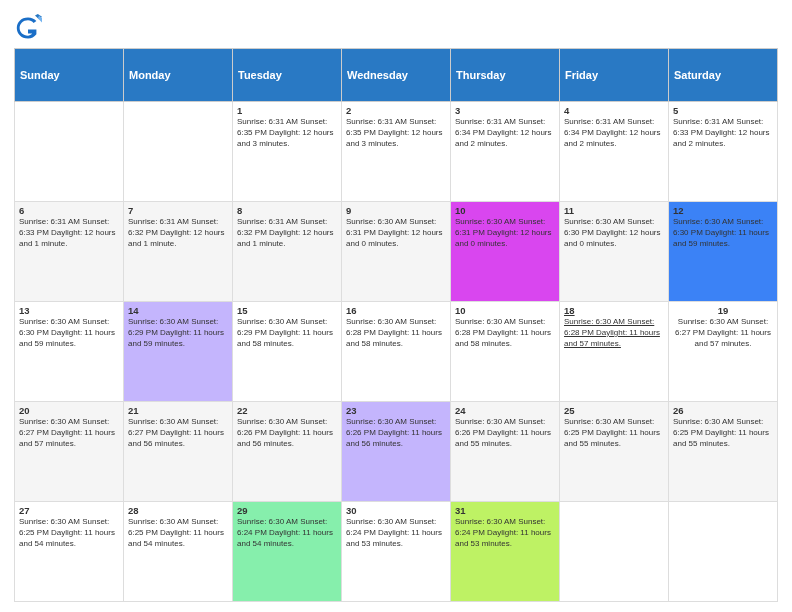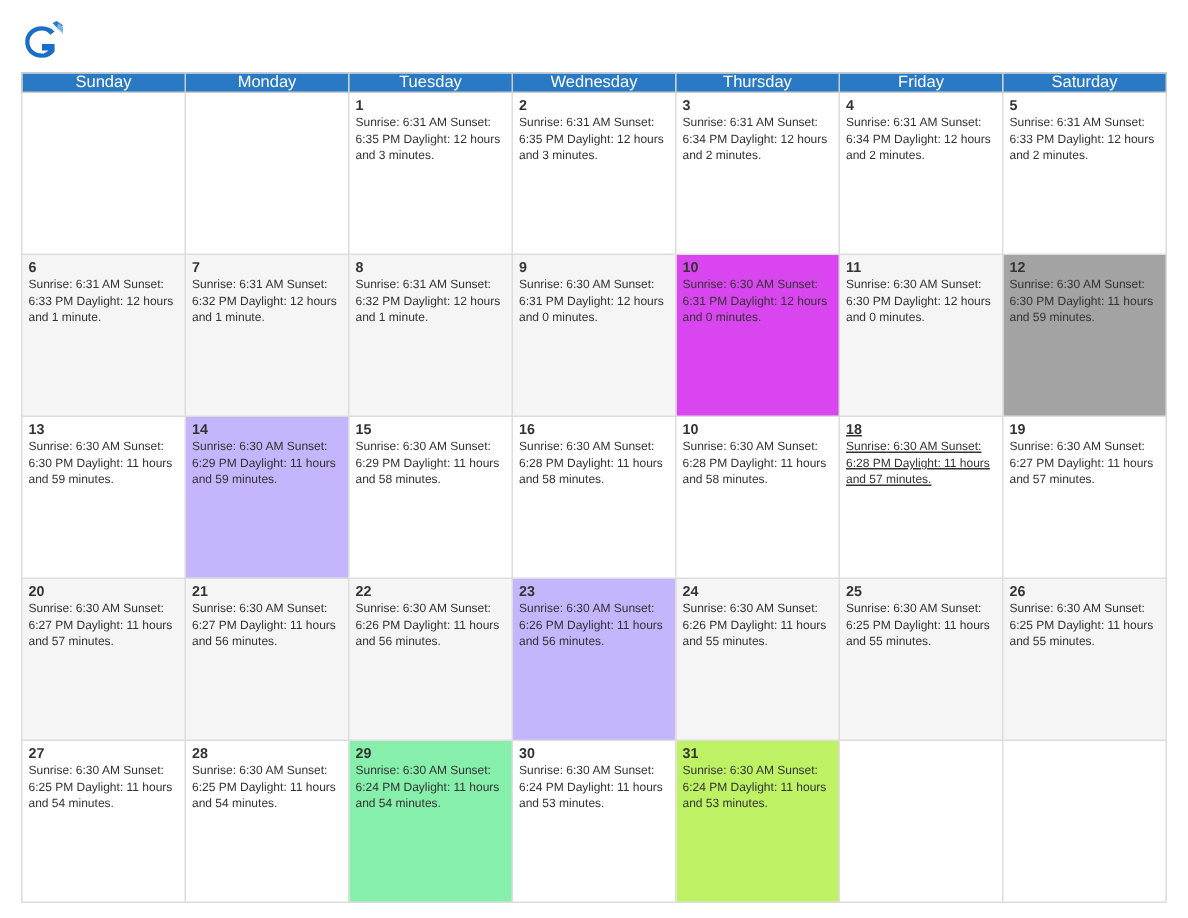--- a/index.html
+++ b/index.html
@@ -62,23 +62,23 @@
     }
     .calendar {
       width: 100%;
       border-collapse: collapse;
       flex: 1;
     }
     .calendar th {
       background-color: #2979c4;
       color: #fff;
       font-size: 11px;
-      font-weight: normal;
-      padding: 0 5px;
-      text-align: center;
+      font-weight: bold;
+      padding: 20px 5px;
+      text-align: left;
       border: 1px solid #ccc;
     }
     .calendar td {
       border: 1px solid #ddd;
       vertical-align: top;
       padding: 3px 4px;
       font-size: 8.5px;
       color: #333;
       width: calc(100% / 7);
       background: #fff;
@@ -208,21 +208,21 @@
             <div class="day-info">Sunrise: 6:30 AM
 Sunset: 6:31 PM
 Daylight: 12 hours and 0 minutes.</div>
           </td>
           <td style="background-color: rgb(245, 245, 245);">
             <span class="day-num">11</span>
             <div class="day-info">Sunrise: 6:30 AM
 Sunset: 6:30 PM
 Daylight: 12 hours and 0 minutes.</div>
           </td>
-          <td style="background-color: #a3a3a3;">
+          <td style="background-color: #3b82f6;">
             <span class="day-num">12</span>
             <div class="day-info">Sunrise: 6:30 AM
 Sunset: 6:30 PM
 Daylight: 11 hours and 59 minutes.</div>
           </td>
         </tr>
         <tr>
           <td style="background-color: rgb(255, 255, 255);">
             <span class="day-num">13</span>
             <div class="day-info">Sunrise: 6:30 AM
@@ -252,21 +252,21 @@
             <div class="day-info">Sunrise: 6:30 AM
 Sunset: 6:28 PM
 Daylight: 11 hours and 58 minutes.</div>
           </td>
           <td style="background-color: rgb(255, 255, 255); text-decoration: underline;">
             <span class="day-num">18</span>
             <div class="day-info">Sunrise: 6:30 AM
 Sunset: 6:28 PM
 Daylight: 11 hours and 57 minutes.</div>
           </td>
-          <td style="background-color: rgb(255, 255, 255);">
+          <td style="background-color: rgb(255, 255, 255); text-align: center;">
             <span class="day-num">19</span>
             <div class="day-info">Sunrise: 6:30 AM
 Sunset: 6:27 PM
 Daylight: 11 hours and 57 minutes.</div>
           </td>
         </tr>
         <tr>
           <td style="background-color: rgb(245, 245, 245);">
             <span class="day-num">20</span>
             <div class="day-info">Sunrise: 6:30 AM

